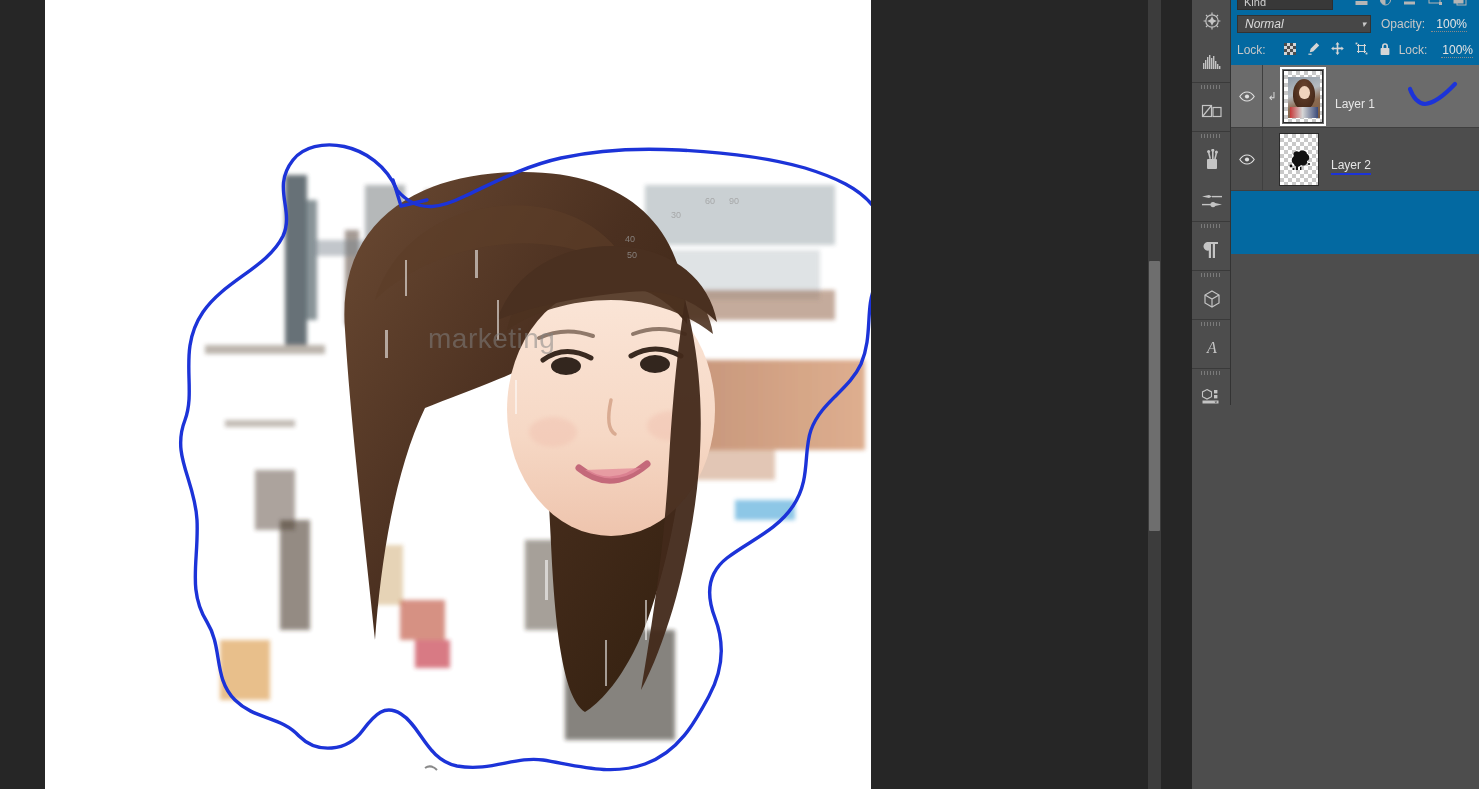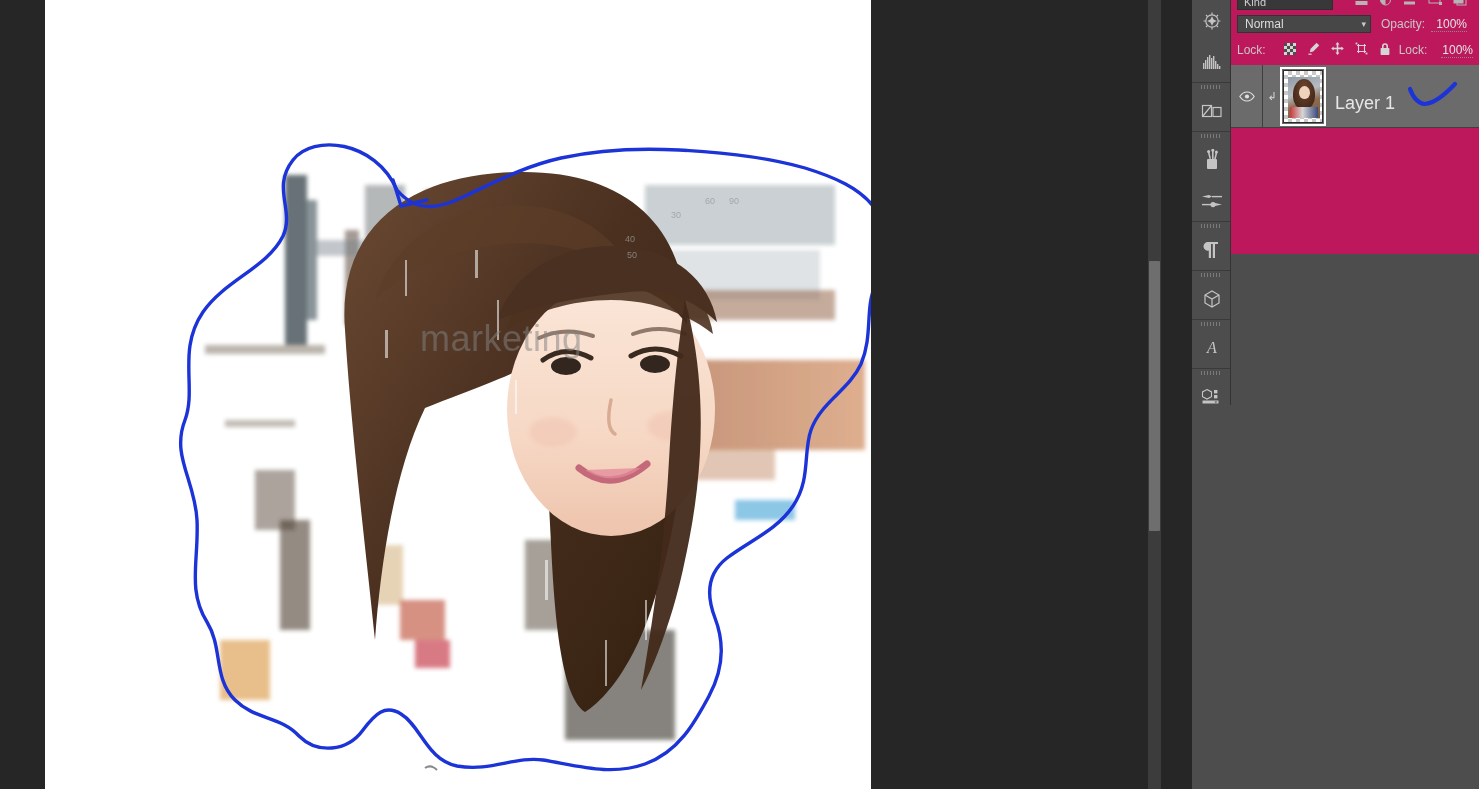--- a/index.html
+++ b/index.html
@@ -37,25 +37,26 @@
   }
   .wm-main {
     font-size: 86px;
     font-weight: bold;
     letter-spacing: -1px;
     color: rgba(120,120,120,0.55);
     line-height: 86px;
     white-space: nowrap;
   }
   .wm-sub {
-    font-size: 36px;
+    font-size: 28px;
     color: rgba(130,130,130,0.52);
     letter-spacing: 0.5px;
     line-height: 42px;
     white-space: nowrap;
+    margin-left: 8px;
   }
 
   
   .v-scroll-track {
     position: absolute; left: 1148px; top: 0;
     width: 13px; height: 789px;
     background: #3c3c3c;
   }
   .v-scroll-thumb {
     position: absolute; left: 1149px; top: 261px;
@@ -92,21 +93,21 @@
   .dock-btn svg { display: block; }
   .dock-rest {
     position: absolute; left: 0; top: 405px;
     width: 39px; height: 384px; background: #4d4d4d;
   }
 
   
   .layers-panel {
     position: absolute; left: 1231px; top: 0;
     width: 248px; height: 730px;
-    background: #be185d;
+    background: #0369a1;
     color: #d4d4d4;
     font-size: 12px;
   }
 
   .filter-row {
     position: absolute; left: 0; top: -8px;
     width: 248px; height: 19px;
     display: flex; align-items: center;
     padding: 0 6px;
   }
@@ -124,21 +125,21 @@
 
   .blend-row {
     position: absolute; left: 0; top: 14px;
     width: 248px; height: 20px;
     display: flex; align-items: center; padding: 0 6px;
   }
   .blend-select {
     width: 134px; height: 18px;
     background: #474747; border: 1px solid #333;
     display: flex; align-items: center;
-    padding: 0 4px 0 7px; color: #dcdcdc; font-size: 12px;
+    padding: 0 4px 0 7px; color: #dcdcdc; font-size: 12px; font-style: italic;
   }
   .blend-select .chev { margin-left: auto; font-size: 9px; color: #c9c9c9; }
   .opacity-label { margin-left: 10px; color: #c7c7c7; font-size: 12px; }
   .opacity-value {
     margin-left: 6px; width: 36px; text-align: right;
     color: #e3e3e3; font-size: 12px;
     border-bottom: 1px dotted #8a8a8a;
   }
 
   .lock-row {
@@ -209,21 +210,21 @@
   .mini-body {
     position: absolute; left: 2px; bottom: 0; width: 28px; height: 11px;
     background: linear-gradient(90deg,#c63a3a 0%, #d6d6d6 45%, #3a4a7a 100%);
   }
 
   
   .blot { position: absolute; left: 7px; top: 13px; width: 26px; height: 26px; }
 
   .layer-name {
     margin-left: 12px;
-    font-size: 18px; color: #e6e6e6;
+    font-size: 12px; color: #e6e6e6;
     white-space: nowrap;
     margin-top: 15px;
   }
   .layer-name.underlined {
     border-bottom: 2px solid #1c33d8;
     padding-bottom: 1px;
   }
   .layer-name.italic { font-style: italic; }
   .lock-badge { margin-left: auto; margin-right: 12px; color: #d0d0d0; }
 
@@ -632,18 +633,39 @@
             <div class="mini-face"></div>
             <div class="mini-body"></div>
           </div>
         </div>
         <div class="layer-name">Layer 1</div>
         <svg class="blue-check" width="56" height="30" viewBox="0 0 56 30">
           <path d="M5 8 Q10 22 20 23 Q32 22 50 3" fill="none" stroke="#1c33d8" stroke-width="4.2" stroke-linecap="round" stroke-linejoin="round"></path>
         </svg>
       </div>
 
+      <div class="layer-row">
+        <div class="eye-cell">
+          <svg width="16" height="11" viewBox="0 0 16 11" fill="none" stroke="#e0e0e0" stroke-width="1.1">
+            <path d="M0.8 5.5C3 2 5.5 1 8 1s5 1 7.2 4.5C13 9 10.5 10 8 10S3 9 0.8 5.5z"></path>
+            <circle cx="8" cy="5.5" r="2.1" fill="#e0e0e0" stroke="none"></circle>
+          </svg>
+        </div>
+        <div class="clip-spacer"></div>
+        <div class="thumb-box">
+          <svg class="blot" viewBox="0 0 26 26">
+            <path d="M7 9 C5 6 9 3 12 5 C15 2 20 4 20 7 C23 8 23 13 20 14
+                     C21 17 17 20 14 18 C12 21 7 20 7 17 C4 16 4 11 7 9 Z" fill="#111"></path>
+            <circle cx="4" cy="19" r="1.4" fill="#111"></circle>
+            <circle cx="6.5" cy="22" r="1" fill="#111"></circle>
+            <circle cx="22" cy="17" r="1.1" fill="#111"></circle>
+            <rect x="9" y="19" width="2" height="4" fill="#111"></rect>
+            <rect x="13" y="20" width="1.4" height="3" fill="#111"></rect>
+          </svg>
+        </div>
+        <div class="layer-name underlined">Layer 2 </div>
+      </div>
 
     </div>
 
     <div class="panel-empty"></div>
   </div>
 </div>
 
 </body></html>

